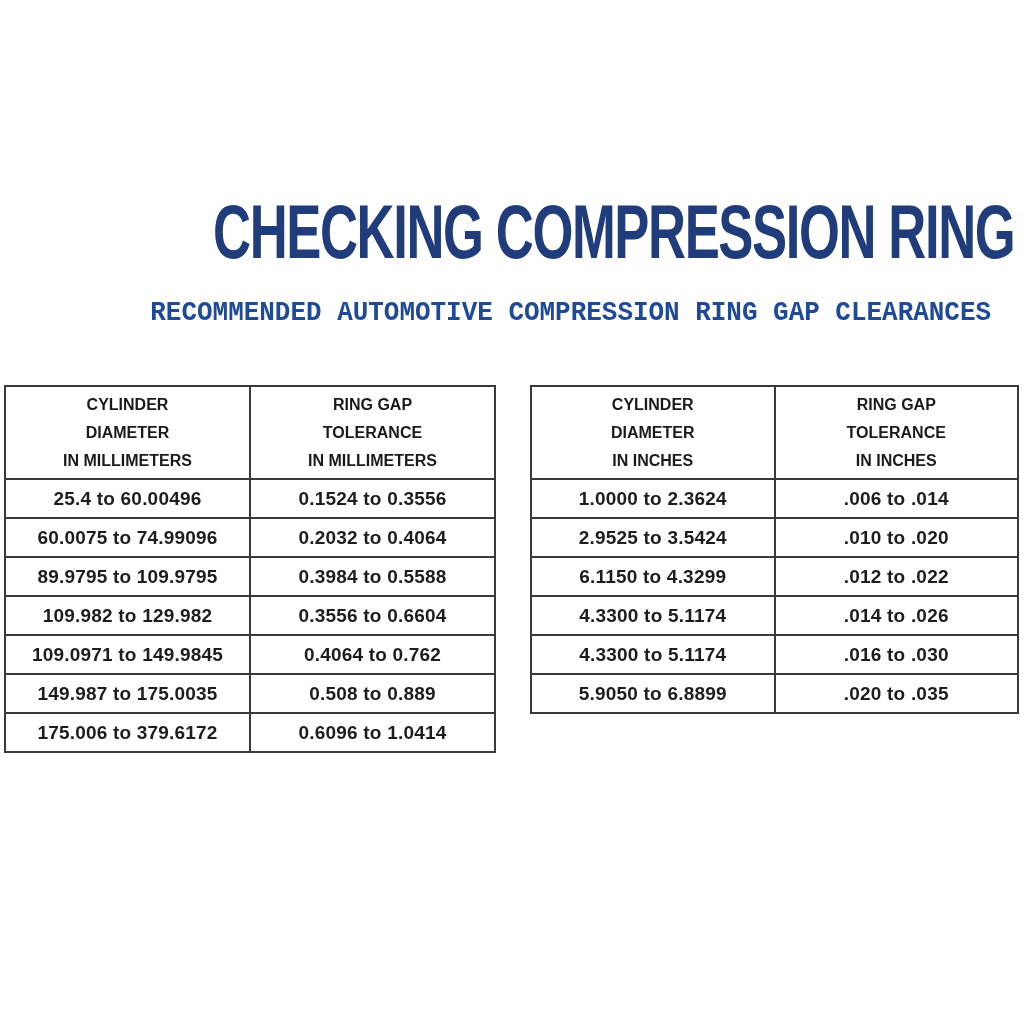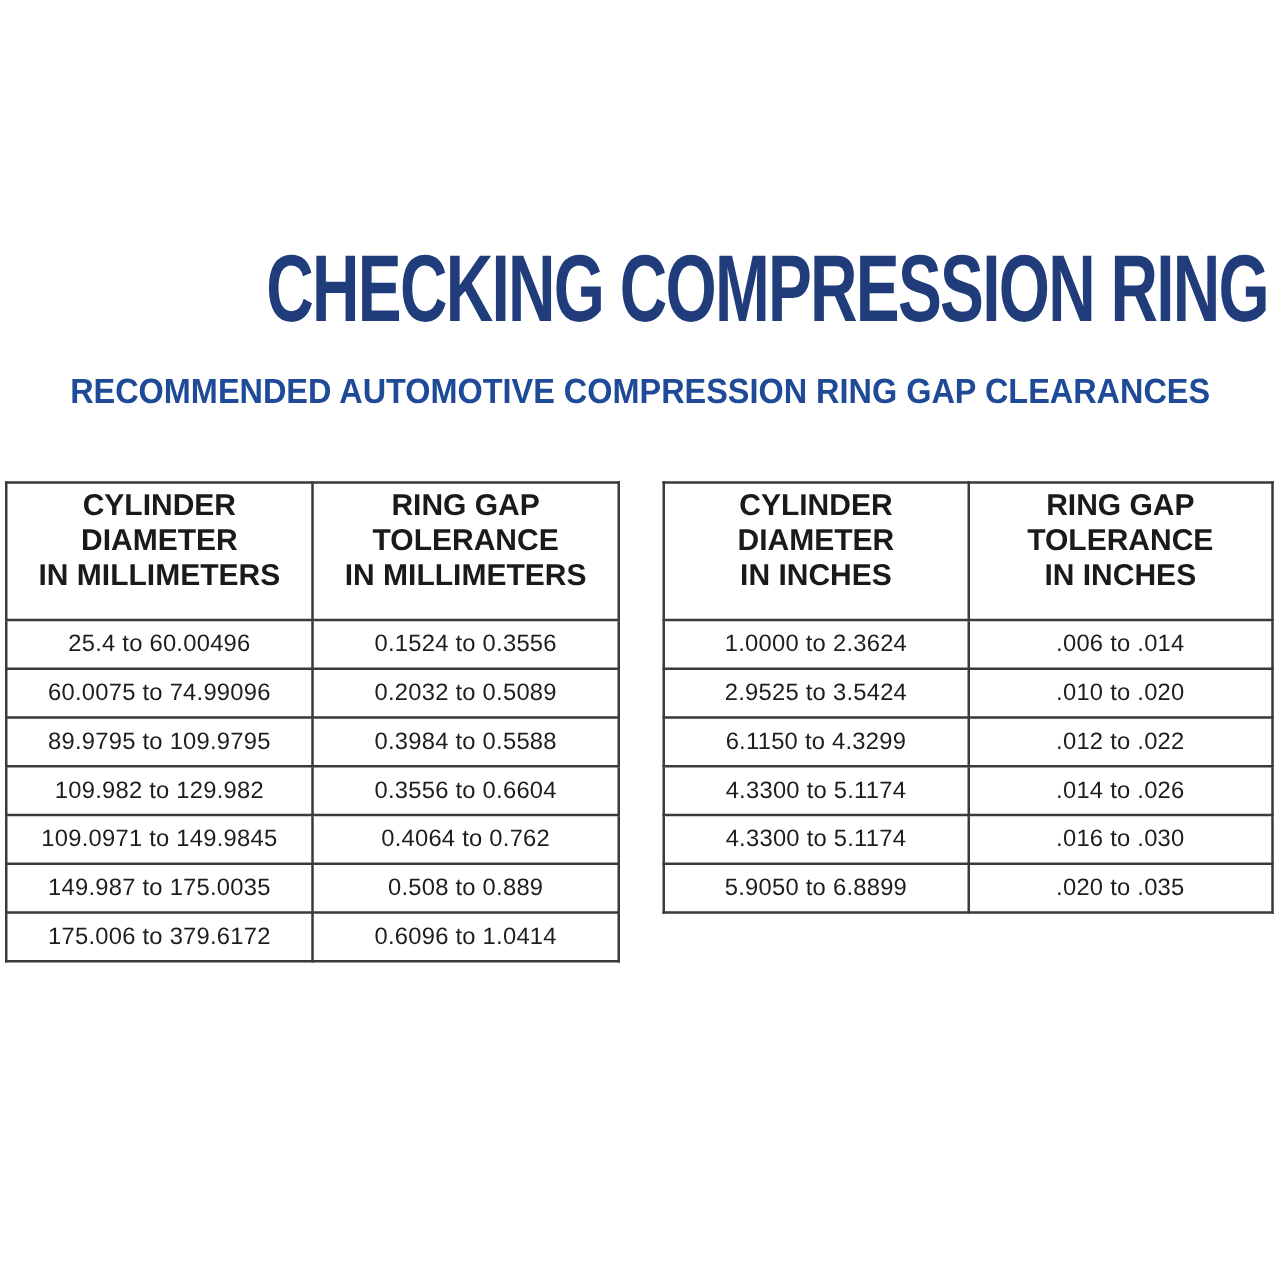--- a/index.html
+++ b/index.html
@@ -30,21 +30,22 @@
     letter-spacing: -2px;
     white-space: nowrap;
     color: #203c7a;
     transform-origin: 50% 50%;
   }
   .subtitle-wrap {
     position: absolute;
     top: 297px;
     left: 0;
     width: 1024px;
-    text-align: center;
+    text-align: right;
+    font-family: Liberation Mono, monospace;
   }
   .page-subtitle {
     display: inline-block;
     margin: 0;
     font-size: 28px;
     line-height: 1.15;
     font-weight: 700;
     letter-spacing: 0px;
     white-space: nowrap;
     color: #1e4a97;
@@ -63,30 +64,30 @@
   }
   table.spec th,
   table.spec td {
     border: 2px solid #3a3a3a;
     text-align: center;
     vertical-align: middle;
     color: #1d1d1d;
     padding: 0;
   }
   table.spec th {
-    font-size: 24px;
+    font-size: 16px;
     font-weight: 700;
     line-height: 28px;
-    padding: 4px 0 20px 0;
+    padding: 4px 0 3px 0;
     white-space: pre-line;
     color: #1a1a1a;
   }
   table.spec td {
     font-size: 19px;
-    font-weight: 400;
+    font-weight: 700;
     height: 37px;
     letter-spacing: 0.2px;
     margin-left: 48px;
   }
 </style>
 </head>
 <body>
 
 <div class="title-wrap">
   <h1 class="page-title" style="transform: scaleX(0.692118);">CHECKING COMPRESSION RING GAPS</h1>
@@ -108,21 +109,21 @@
 IN MILLIMETERS</th>
         </tr>
       </thead>
       <tbody>
         <tr>
           <td>25.4 to 60.00496</td>
           <td>0.1524 to 0.3556</td>
         </tr>
         <tr>
           <td>60.0075 to 74.99096</td>
-          <td>0.2032 to 0.5089</td>
+          <td>0.2032 to 0.4064</td>
         </tr>
         <tr>
           <td>89.9795 to 109.9795</td>
           <td>0.3984 to 0.5588</td>
         </tr>
         <tr>
           <td>109.982 to 129.982</td>
           <td>0.3556 to 0.6604</td>
         </tr>
         <tr>

